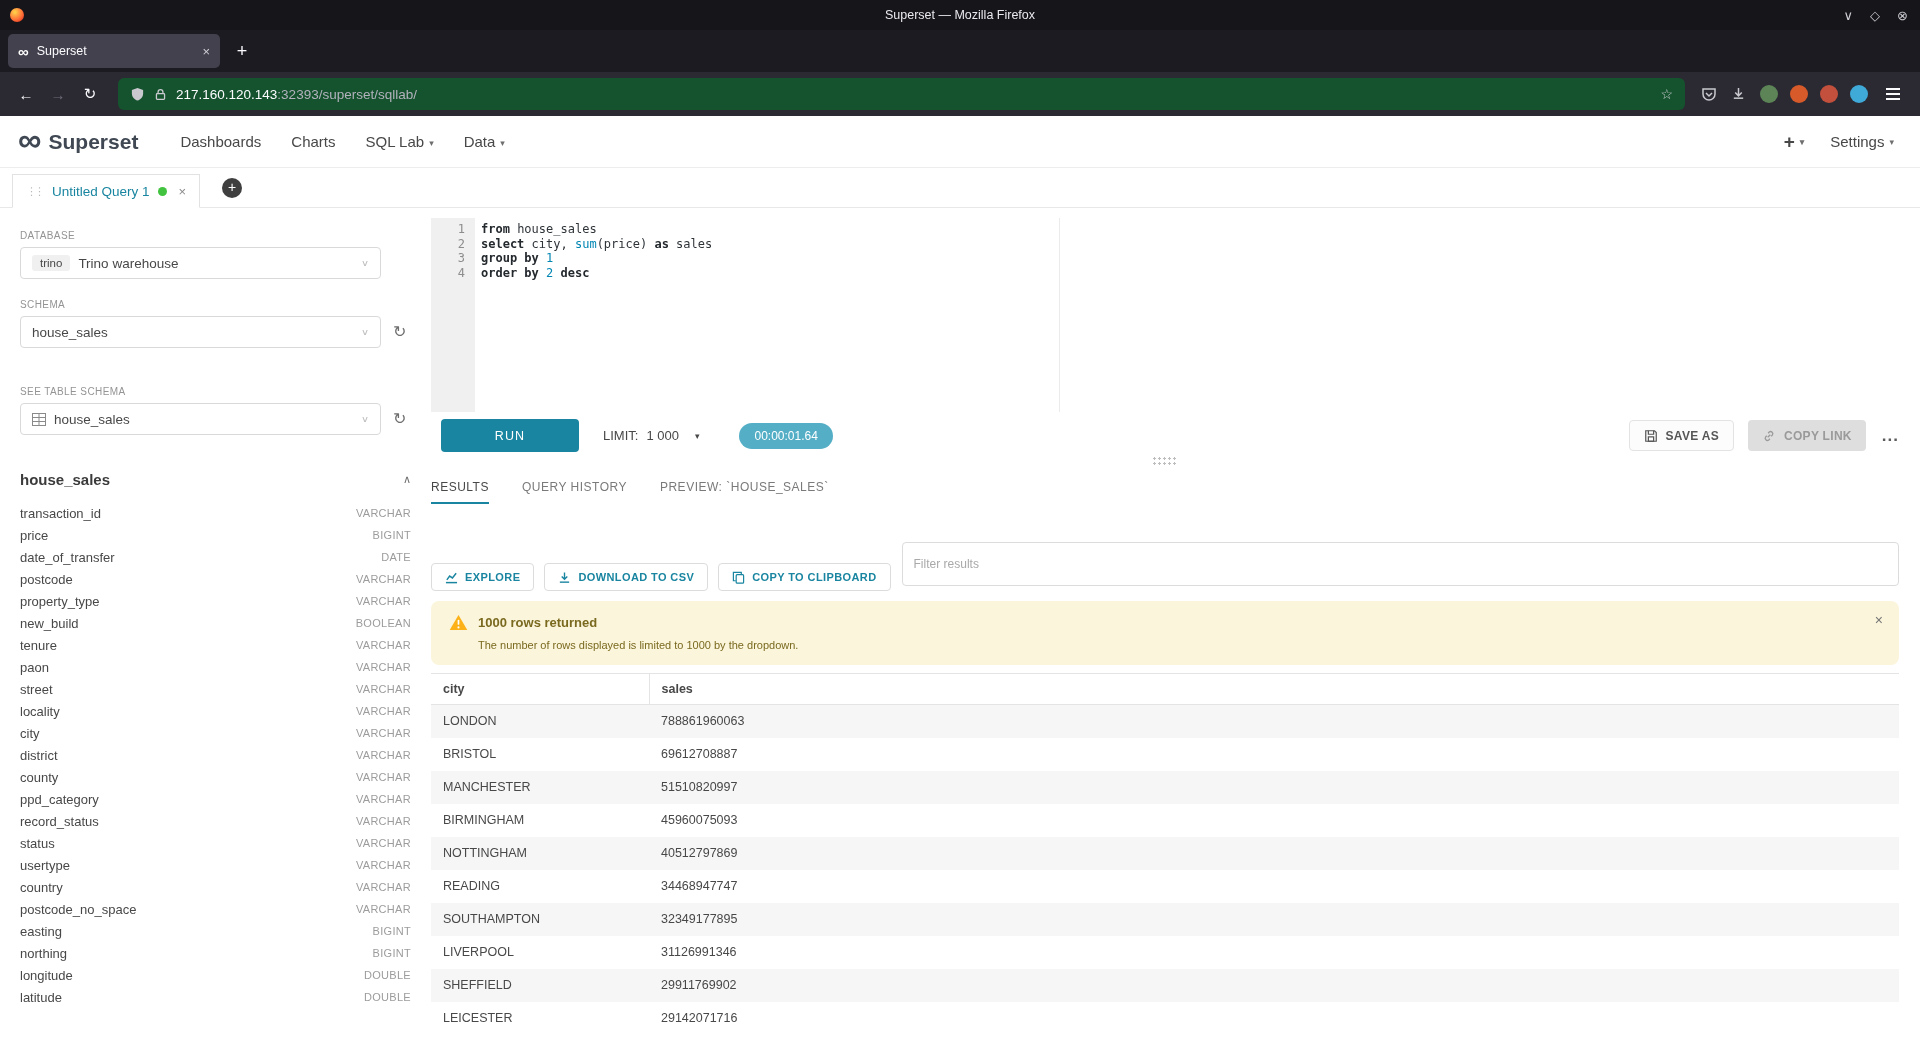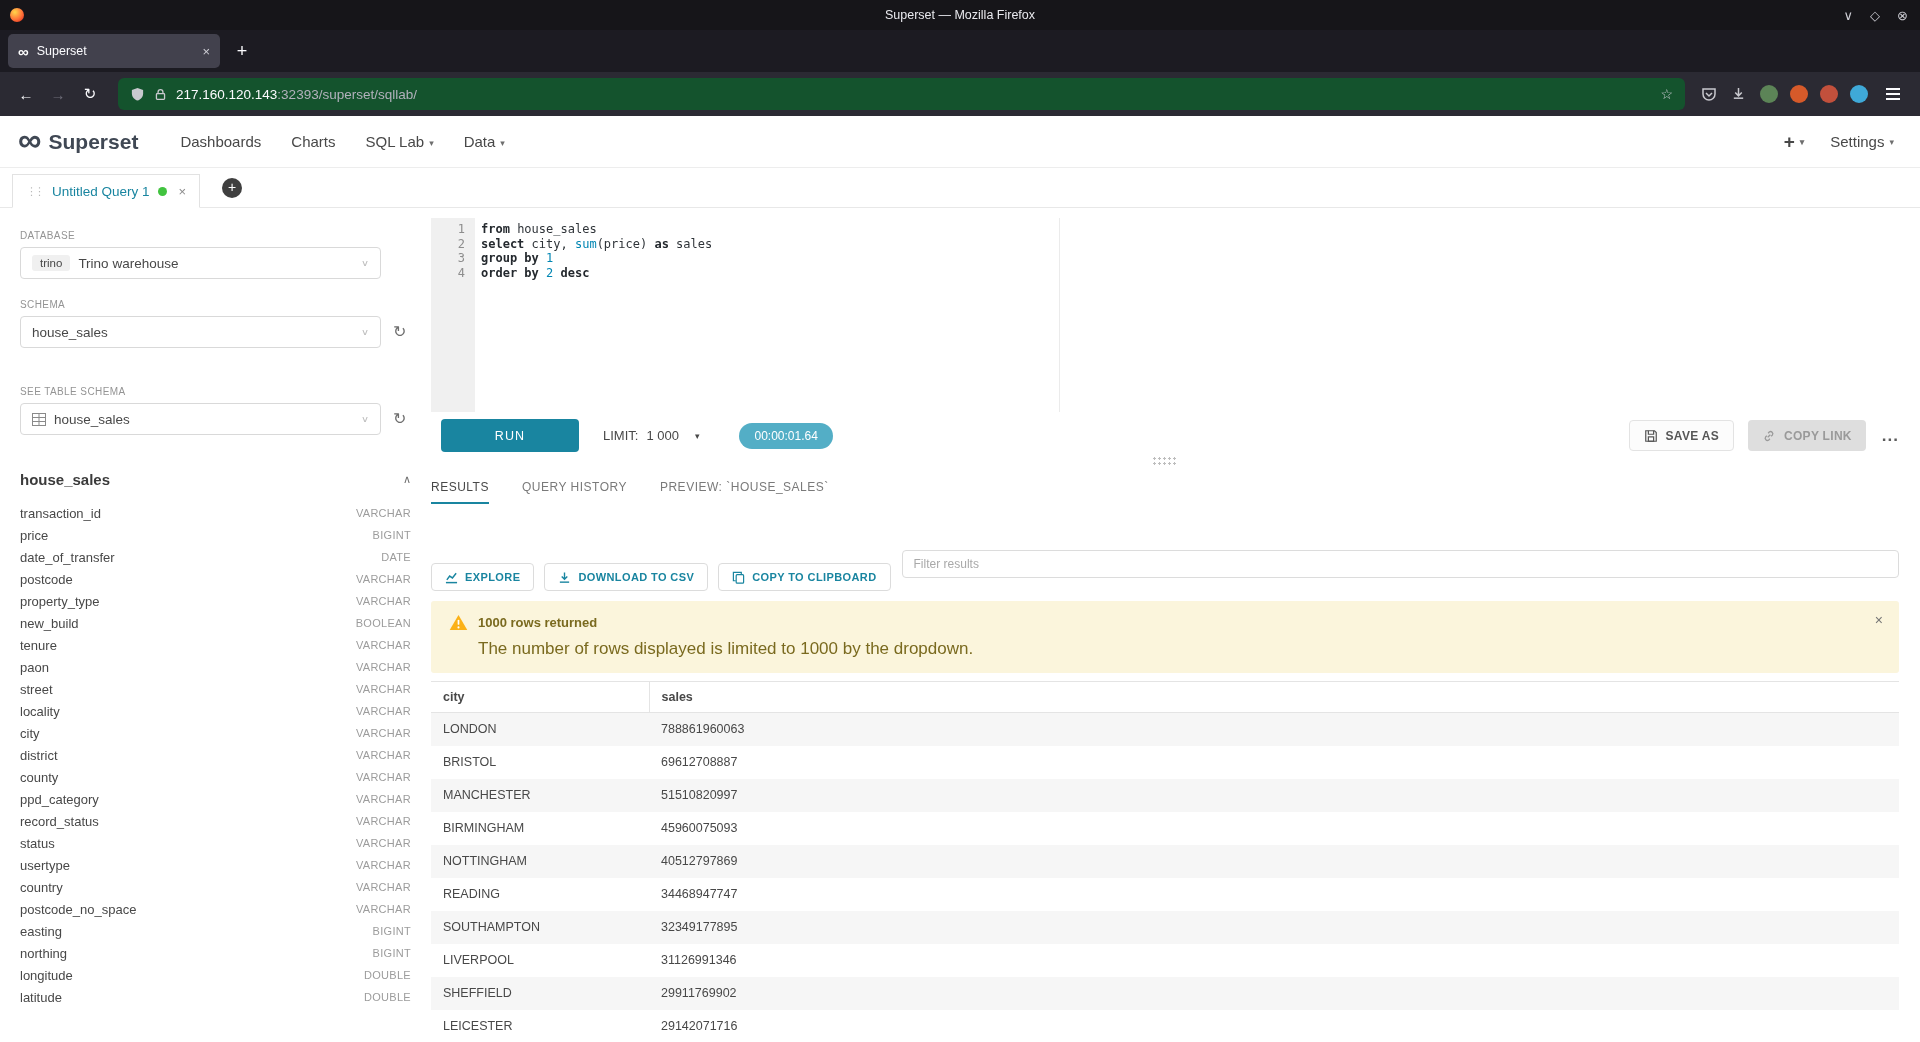--- a/index.html
+++ b/index.html
@@ -99,27 +99,27 @@
   .pane-grip { height:16px; display:flex; align-items:center; justify-content:center; flex-shrink:0; }
   .grip-dots { width:26px; height:9px; background-image:radial-gradient(circle,#bdbdbd 1.2px,transparent 1.4px); background-size:5px 5px; }
 
   
   .rtabs { display:flex; gap:33px; margin-top:12px; flex-shrink:0; }
   .rtab { font-size:12px; letter-spacing:.5px; color:#7a7a7a; padding-bottom:8px; cursor:pointer; }
   .rtab.active { color:#484848; font-weight:normal; border-bottom:2px solid var(--accent,#1985a0); }
 
   .res-actions { display:flex; align-items:center; gap:10px; margin-top:33px; flex-shrink:0; }
   .action-btn { height:28px; padding:0 13px; border:1px solid #dcdcdc; border-radius:4px; background:#fff; color:var(--accent,#1985a0); font-size:11px; font-weight:bold; letter-spacing:.4px; display:flex; align-items:center; gap:7px; cursor:pointer; font-family:"Liberation Sans",sans-serif;margin-top:26px; }
-  .filter-input { flex:1; height:28px; border:1px solid #dcdcdc; border-radius:4px; padding:0 11px; font-size:12px; color:#484848; margin-left:1px; outline:none; }
+  .filter-input { flex:1; height:44px; border:1px solid #dcdcdc; border-radius:4px; padding:0 11px; font-size:12px; color:#484848; margin-left:1px; outline:none; }
   .filter-input::placeholder { color:#a9a9a9; }
 
-  .alert { margin-top:10px; background:var(--warning-bg,#fbf5dc); border-radius:3px; padding:13px 16px 14px 18px; position:relative; flex-shrink:0; }
+  .alert { margin-top:10px; background:var(--warning-bg,#fbf5dc); border-radius:8px; padding:13px 16px 14px 18px; position:relative; flex-shrink:0; }
   .alert-title-row { display:flex; align-items:center; gap:10px; }
   .alert-title { font-size:13px; font-weight:bold; color:var(--warning-text,#7a6a1f); }
-  .alert-msg { margin:8px 0 0 29px; font-size:17px; color:var(--warning-text,#7a6a1f); }
+  .alert-msg { margin:8px 0 0 29px; font-size:11px; color:var(--warning-text,#7a6a1f); }
   .alert-close { position:absolute; right:16px; top:11px; color:#757575; font-size:14px; cursor:pointer; }
 
   .res-table { flex:1; margin-top:8px; overflow:hidden; }
   table { width:100%; border-collapse:collapse; font-size:12.5px; color:#484848; }
   th { height:31px; text-align:left; font-weight:bold; border-top:1px solid #e4e4e4; border-bottom:1px solid #e4e4e4; padding:0 12px; background:#fff; }
   th + th { border-left:1px solid #e4e4e4; }
   th:first-child { width:218px; }
   td { height:33px; padding:0 12px; }
   tbody tr:nth-child(odd) { background:var(--stripe,#f6f6f6); }
 </style>

